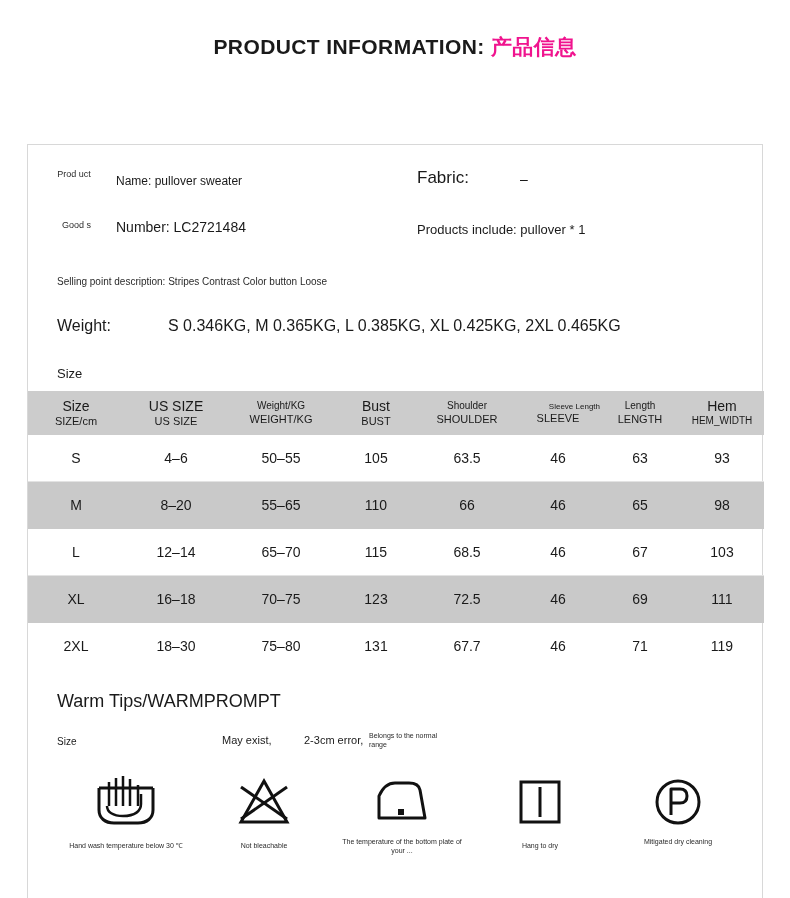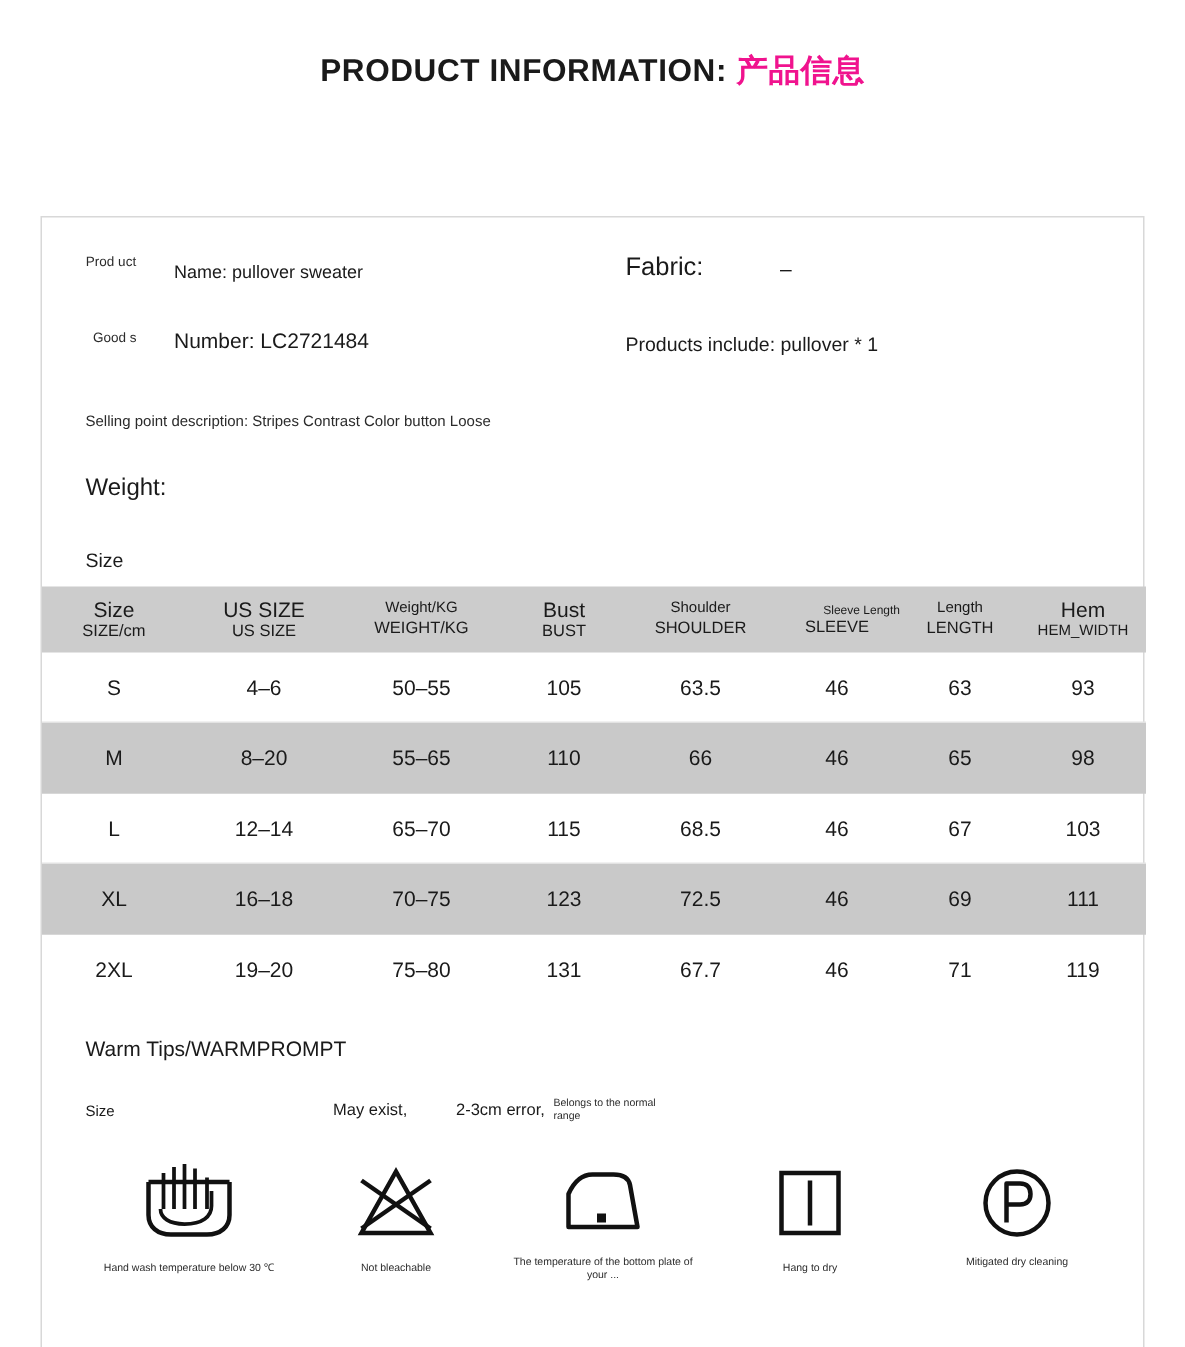--- a/index.html
+++ b/index.html
@@ -185,21 +185,21 @@
     border-bottom: none;
   }
   .tips {
     position: relative;
     margin-top: 22px;
   }
   .tips-title {
     position: absolute;
     left: 29px;
     top: 0;
-    font-size: 14px;
+    font-size: 18px;
   }
   .tips-row {
     position: absolute;
     top: 42px;
     left: 29px;
     width: 690px;
     height: 22px;
   }
   .tips-size {
     position: absolute;
@@ -273,20 +273,21 @@
       <div class="txt-fabric">Fabric:</div>
       <div class="txt-fabric-val">–</div>
       <div class="lbl-small lbl-goods">Good s</div>
       <div class="txt-number">Number: LC2721484</div>
       <div class="txt-include">Products include: pullover * 1</div>
       <div class="txt-selling">Selling point description: Stripes Contrast Color button Loose</div>
     </div>
 
     <div class="weight-row">
       <div class="weight-lbl">Weight:</div>
+      <div class="weight-val">S 0.346KG, M 0.365KG, L 0.385KG, XL 0.425KG, 2XL 0.465KG</div>
     </div>
 
     <div class="size-head">
       <span>Size</span>
     </div>
 
     <table class="sizes">
       <colgroup>
         <col class="c0">
           <col class="c1">
@@ -369,21 +370,21 @@
           <td>16–18</td>
           <td>70–75</td>
           <td>123</td>
           <td>72.5</td>
           <td>46</td>
           <td>69</td>
           <td>111</td>
         </tr>
         <tr>
           <td>2XL</td>
-          <td>19–20</td>
+          <td>18–30</td>
           <td>75–80</td>
           <td>131</td>
           <td>67.7</td>
           <td>46</td>
           <td>71</td>
           <td>119</td>
         </tr>
       </tbody>
     </table>
 

